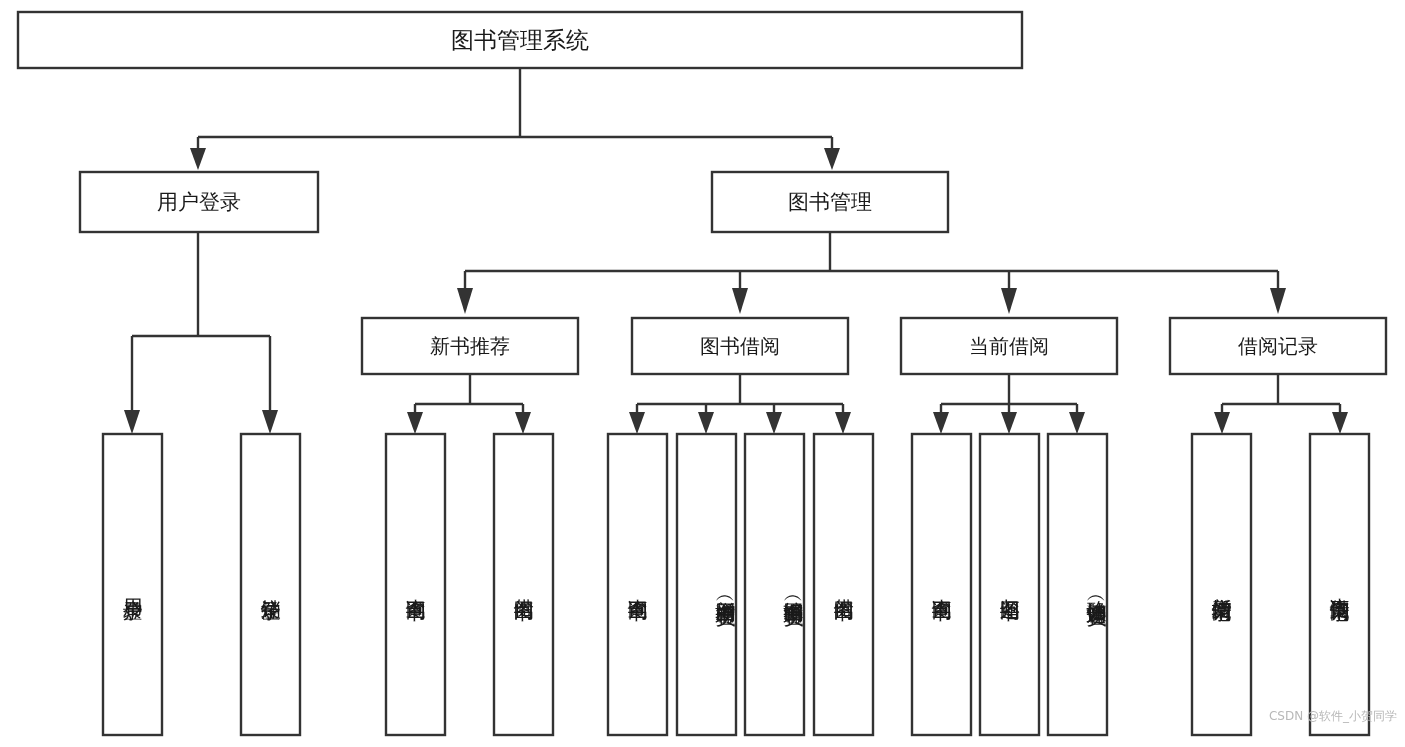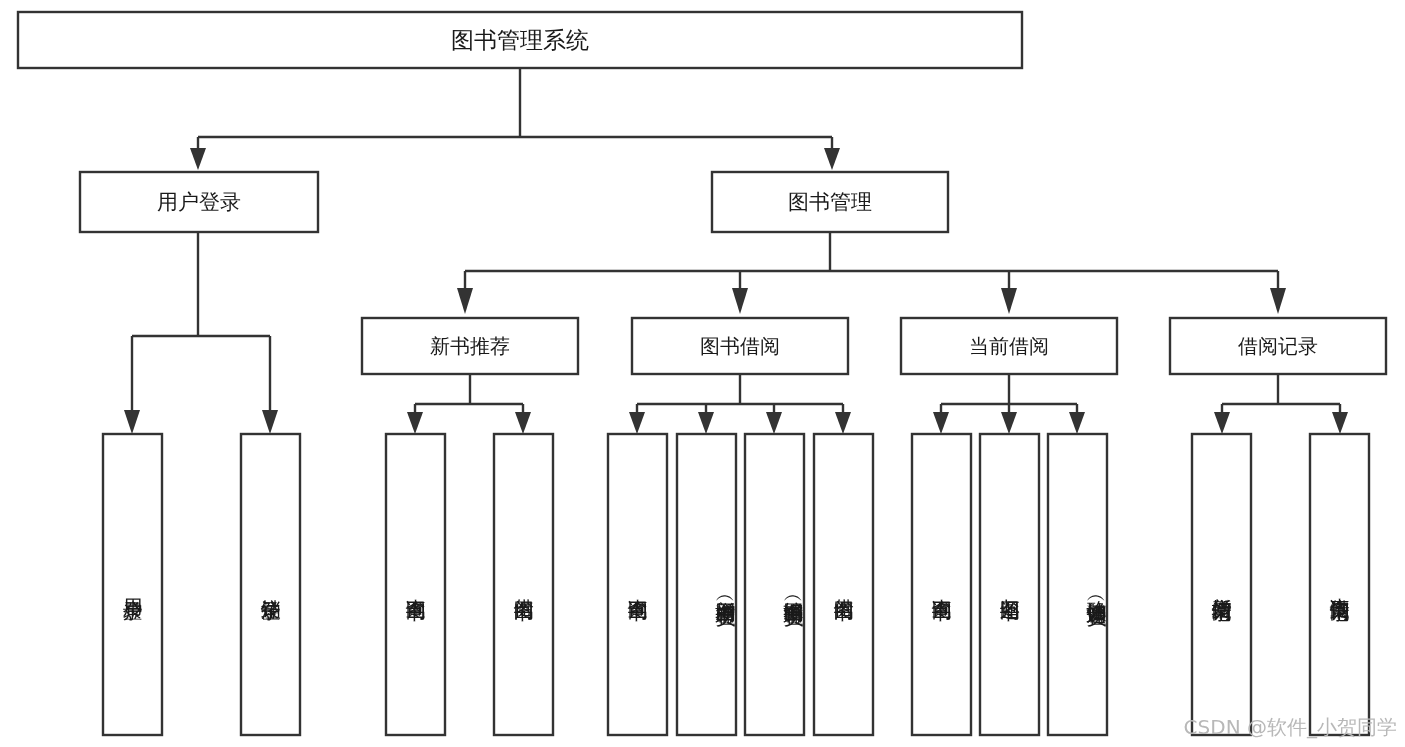--- a/index.html
+++ b/index.html
@@ -62,23 +62,23 @@
     line-height: 1.08;
     color: #1a1a1a;
     letter-spacing: 1px;
     white-space: nowrap;
     pointer-events: none;
     user-select: none;
   }
   .watermark {
     position: absolute;
     right: 8px;
-    bottom: 6px;
-    font-family: "DejaVu Sans", "Liberation Sans", sans-serif;
-    font-size: 20px;
+    bottom: 22px;
+    font-family: "DejaVu Sans", "Liberation Sans", sans-serif;
+    font-size: 12px;
     color: #b8b8b8;
     white-space: nowrap;
     user-select: none;
   }
 </style>
 </head>
 <body>
 
 <div id="diagram-root">
 

